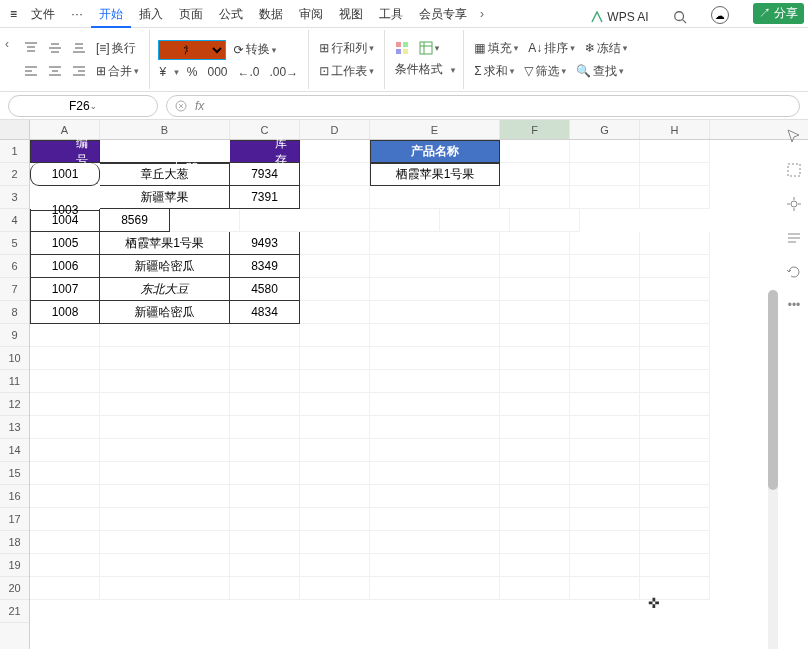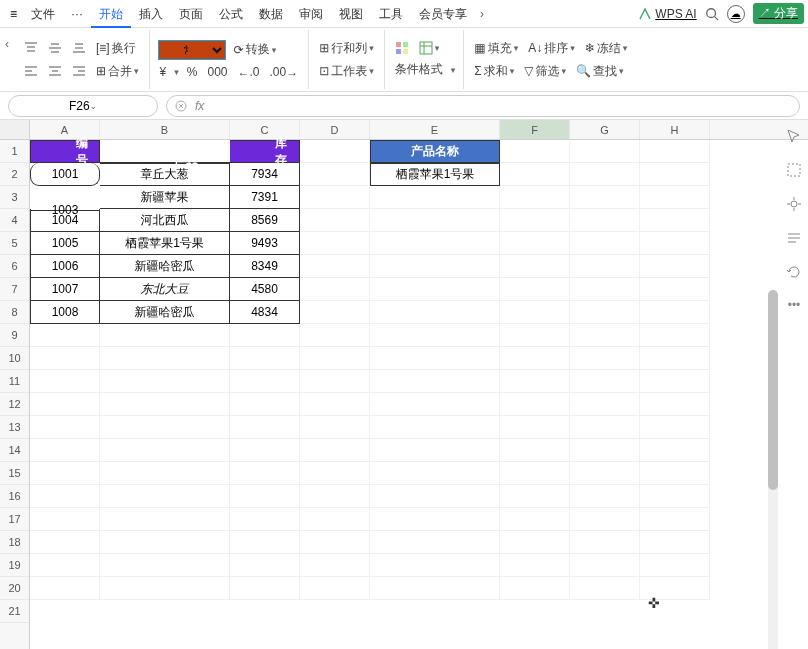--- a/index.html
+++ b/index.html
@@ -1,21 +1,21 @@
 <!DOCTYPE html>
 <html><head>
 <meta charset="utf-8">
 <style>
 * { box-sizing: border-box; margin: 0; padding: 0; font-family: "Microsoft YaHei", Arial, sans-serif; }
 body { width: 808px; height: 649px; background: #fff; overflow: hidden; position: relative; }
 .topbar { display: flex; align-items: center; height: 28px; background: #fff; border-bottom: 1px solid #e0e0e0; padding: 0 4px; font-size: 12px; }
 .menu-icon { padding: 0 6px; cursor: pointer; }
 .tab { padding: 0 8px; height: 28px; line-height: 28px; cursor: pointer; color: #333; }
 .tab.active { color: #1a6bff; border-bottom: 2px solid #1a6bff; }
-.topright { margin-left: auto; display: flex; align-items: center; gap: 8px; text-decoration: underline; }
+.topright { margin-left: auto; display: flex; align-items: flex-end; gap: 24px; }
 .ai-btn { display: flex; align-items: center; gap: 4px; font-size: 12px; color: #333; }
 .search-ico { width: 14px; height: 14px; }
 .cloud-ico { width: 18px; height: 18px; border: 1.5px solid #666; border-radius: 50%; display: flex; align-items: center; justify-content: center; font-size: 10px; }
 .share-btn { background: #2e9e5b; color: #fff; padding: 2px 6px; border-radius: 3px; font-size: 12px; }
 .ribbon { display: flex; align-items: stretch; height: 64px; background: #fff; border-bottom: 1px solid #e0e0e0; padding: 2px 0; font-size: 12px; }
 .rgroup { display: flex; flex-direction: column; justify-content: center; padding: 0 8px; border-right: 1px solid #e0e0e0; gap: 4px; }
 .rgroup:last-child { border-right: none; }
 .rrow { display: flex; align-items: center; gap: 6px; white-space: nowrap; }
 .rbtn { display: flex; align-items: center; gap: 2px; cursor: pointer; color: #444; padding: 1px 2px; }
 .rbtn svg { width: 14px; height: 14px; }
@@ -34,21 +34,21 @@
 .colhdrs { display: flex; height: 20px; background: #f7f7f7; border-bottom: 1px solid #d0d0d0; }
 .ch { border-right: 1px solid #e8e8e8; font-size: 11px; color: #555; display: flex; align-items: center; justify-content: center; }
 .ch.sel { background: #d0e0d0; }
 .cells { position: relative; }
 .row { display: flex; height: 23px; }
 .cell { border-right: 1px solid #f0f0f0; border-bottom: 1px solid #f0f0f0; font-size: 12px; display: flex; align-items: center; justify-content: center; padding: 0 2px; }
 .cell.bl { border-left: 1px solid #333; }
 .cell.br { border-right: 1px solid #333; }
 .cell.bt { border-top: 1px solid #333; }
 .cell.bb { border-bottom: 1px solid #333; }
-.hdr-green { background: #6d28d9; color: #fff; font-weight: bold; padding-left: 45px; }
+.hdr-green { background: #4c1d95; color: #fff; font-weight: normal; padding-left: 45px; }
 .hdr-blue { background: #4472c4; color: #fff; font-weight: bold; }
 .sidepanel { position: absolute; right: 0; top: 120px; width: 28px; display: flex; flex-direction: column; gap: 18px; align-items: center; padding-top: 8px; }
 .side-ico { width: 16px; height: 16px; color: #999; cursor: pointer; }
 .vscroll { position: absolute; right: 30px; top: 170px; width: 10px; height: 460px; background: #f0f0f0; border-radius: 5px; }
 .vthumb { width: 100%; height: 200px; background: #c0c0c0; border-radius: 5px; }
 .mouse-cursor { position: absolute; left: 648px; top: 595px; pointer-events: none; font-size: 14px; color: #333; }
 </style>
 </head>
 <body>
 
@@ -260,21 +260,20 @@
           <div class="cell" style="width: 130px; border-right: 1px solid rgb(51, 51, 51); border-bottom: 1px solid rgb(51, 51, 51);">新疆苹果</div>
           <div class="cell" style="width: 70px; border-right: 1px solid rgb(51, 51, 51); border-bottom: 1px solid rgb(51, 51, 51);">7391</div>
           <div class="cell" style="width: 70px;"></div>
           <div class="cell" style="width: 130px;"></div>
           <div class="cell" style="width: 70px;"></div>
           <div class="cell" style="width: 70px;"></div>
           <div class="cell" style="width: 70px;"></div>
         </div>
         <div class="row">
           <div class="cell" style="width: 70px; border-left: 1px solid rgb(51, 51, 51); border-right: 1px solid rgb(51, 51, 51); border-bottom: 1px solid rgb(51, 51, 51);">1004</div>
-          <div class="cell" style="width: 130px; border-right: 1px solid rgb(51, 51, 51); border-bottom: 1px solid rgb(51, 51, 51);">河北西瓜</div>
           <div class="cell" style="width: 70px; border-right: 1px solid rgb(51, 51, 51); border-bottom: 1px solid rgb(51, 51, 51);">8569</div>
           <div class="cell" style="width: 70px;"></div>
           <div class="cell" style="width: 130px;"></div>
           <div class="cell" style="width: 70px;"></div>
           <div class="cell" style="width: 70px;"></div>
           <div class="cell" style="width: 70px;"></div>
         </div>
         <div class="row">
           <div class="cell" style="width: 70px; border-left: 1px solid rgb(51, 51, 51); border-right: 1px solid rgb(51, 51, 51); border-bottom: 1px solid rgb(51, 51, 51);">1005</div>
           <div class="cell" style="width: 130px; border-right: 1px solid rgb(51, 51, 51); border-bottom: 1px solid rgb(51, 51, 51);">栖霞苹果1号果</div>

